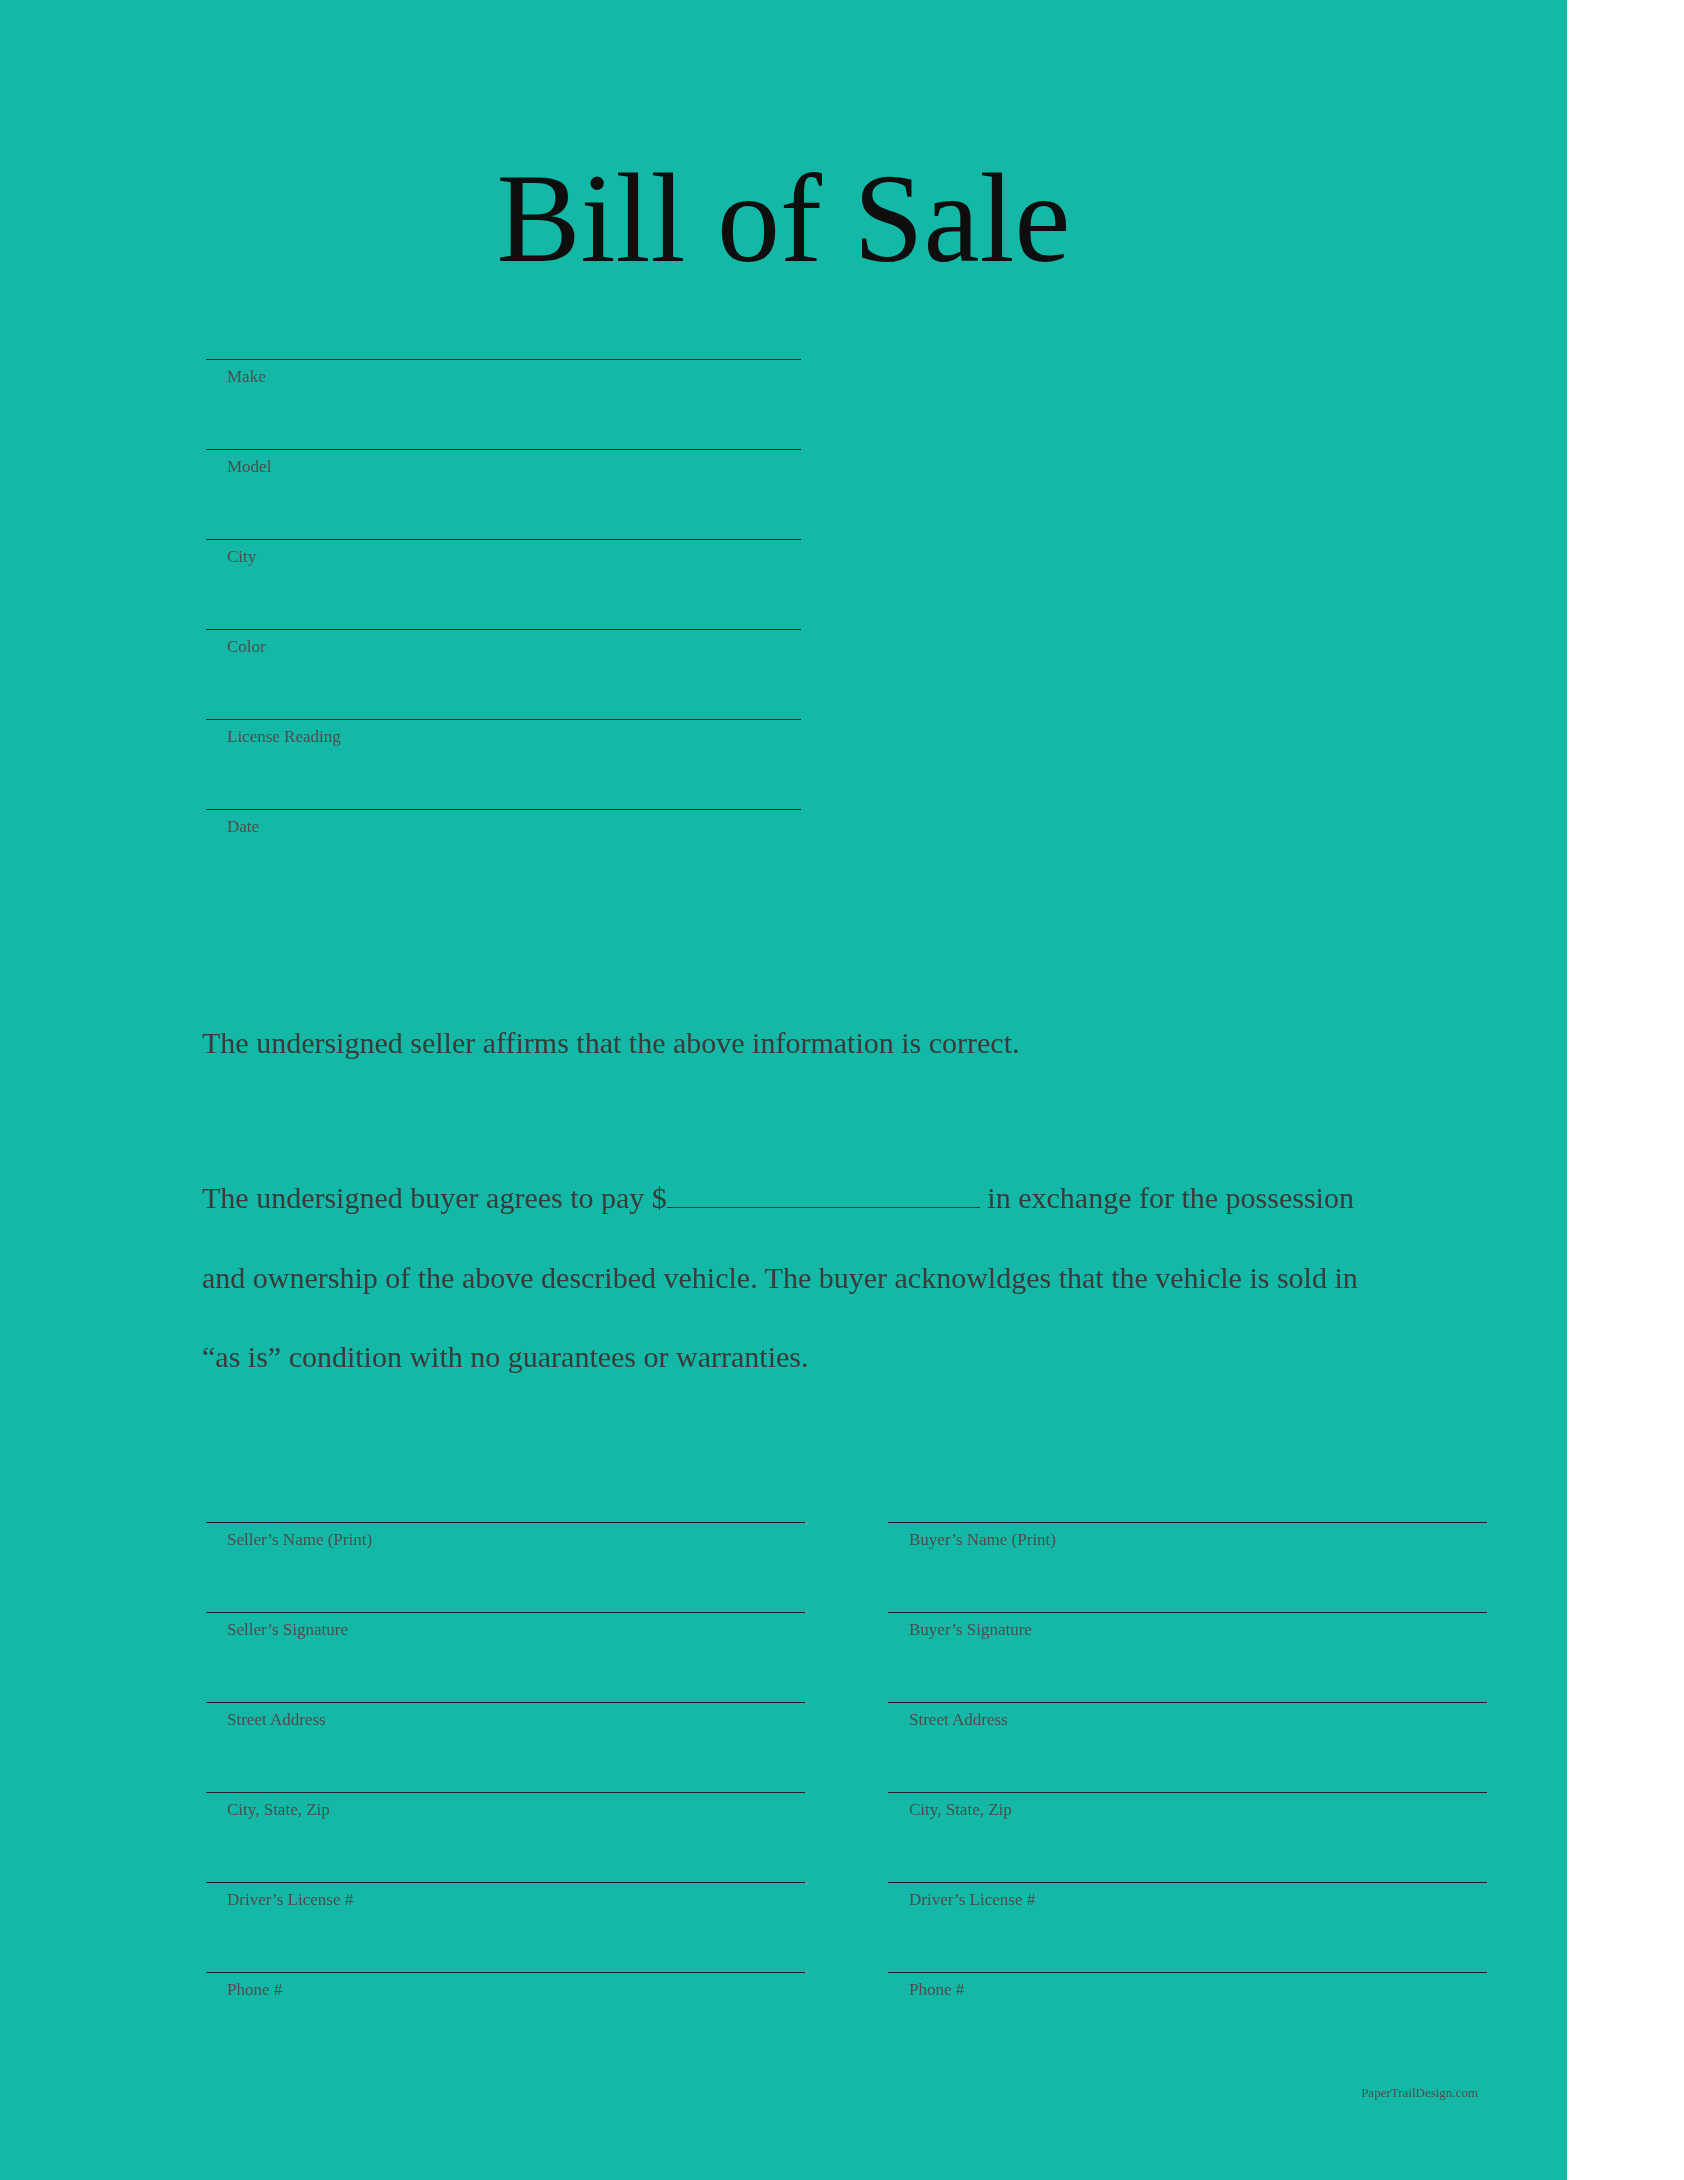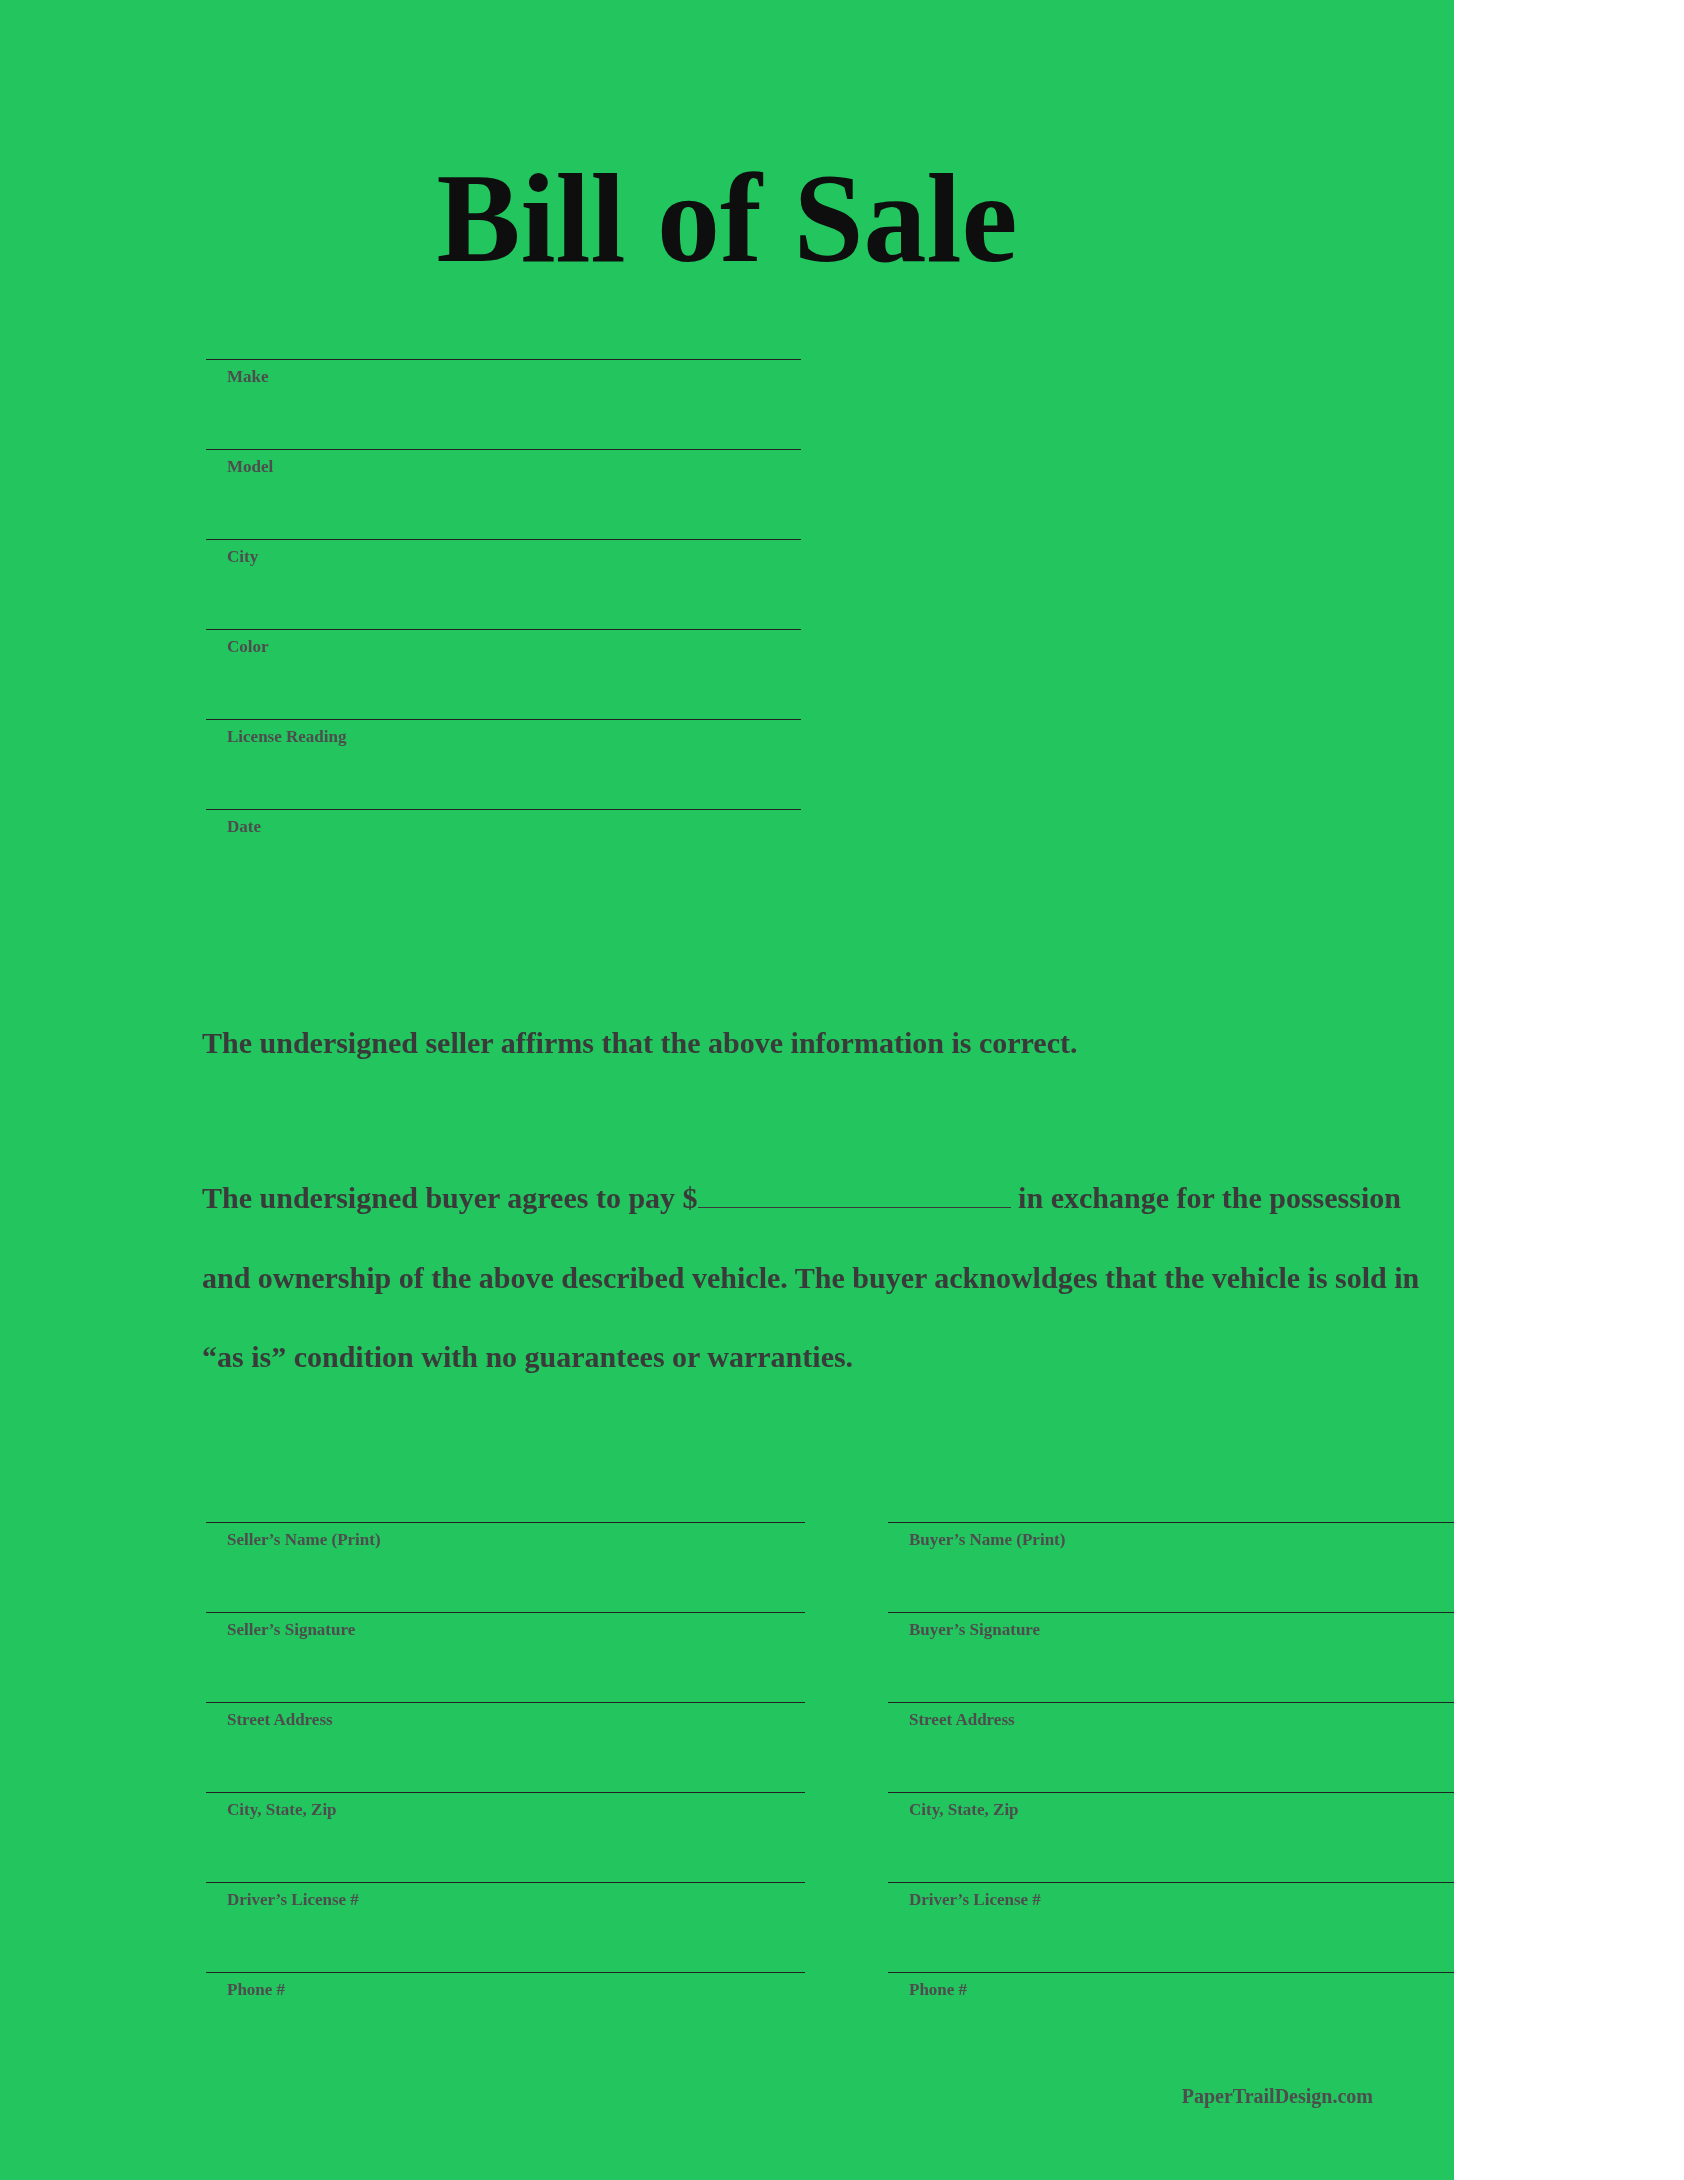--- a/index.html
+++ b/index.html
@@ -5,25 +5,24 @@
   html, body {
     margin: 0;
     padding: 0;
     background: #ffffff;
   }
   body {
     font-family: "Liberation Serif", serif;
   }
   .page {
     position: relative;
-    width: 1454px;
+    width: 1567px;
     height: 2181px;
-    background: #22c55e;
+    background: #14b8a6;
     overflow: hidden;
-    font-weight: bold;
   }
   .title {
     position: absolute;
     top: 143px;
     left: 0;
     width: 100%;
     text-align: center;
     font-size: 126px;
     line-height: 1.2;
     color: #0e0e0e;
@@ -60,22 +59,22 @@
     position: absolute;
     top: 1522px;
     width: 599px;
   }
   .sig-col.seller { left: 206px; }
   .sig-col.buyer  { left: 888px; }
   .sig-col .field-row { height: 90px; }
   .footer {
     position: absolute;
     top: 2085px;
-    right: 81px;
-    font-size: 20px;
+    right: 89px;
+    font-size: 13px;
     color: #4d4d4d;
   }
 </style>
 </head>
 <body>
 
 <div class="page">
 
   <div class="title">Bill of Sale</div>
 

